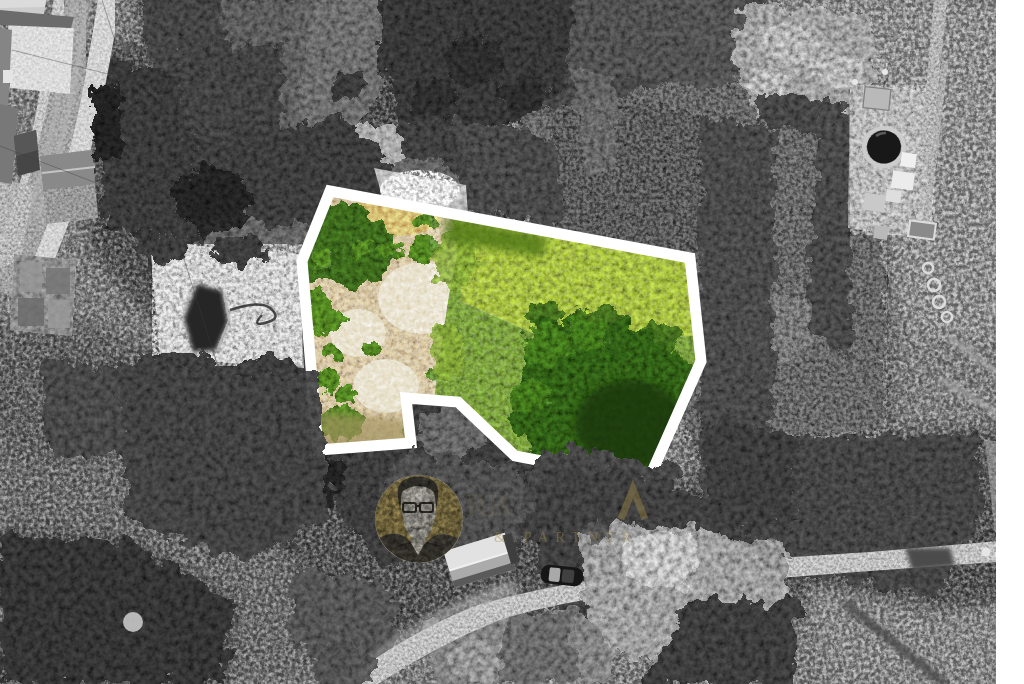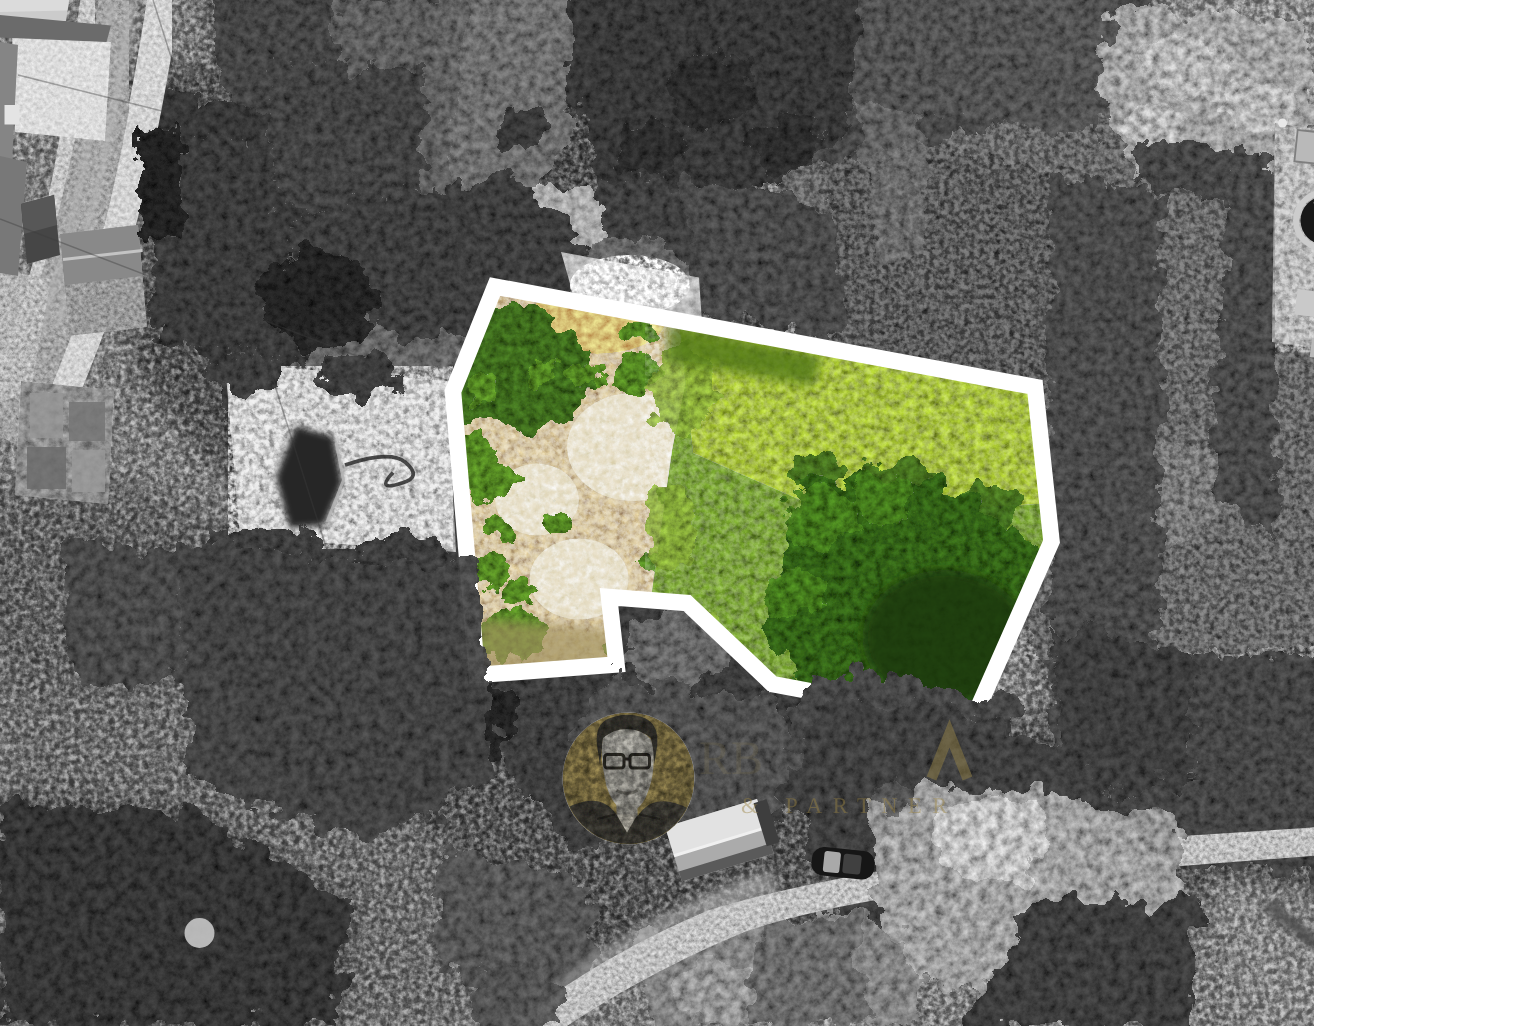--- a/index.html
+++ b/index.html
@@ -1,16 +1,16 @@
 <!DOCTYPE html>
 <html><head>
 <meta charset="utf-8">
 <style>
   html,body{margin:0;padding:0;}
-  #stage{position:relative;width:876px;height:684px;overflow:hidden;font-family:"Liberation Sans",sans-serif;background:#8a8a8a;}
+  #stage{position:relative;width:996px;height:684px;overflow:hidden;font-family:"Liberation Sans",sans-serif;background:#8a8a8a;}
 </style>
 </head>
 <body>
 <div id="stage">
 <svg width="1024" height="684" viewBox="0 0 1024 684">
 <defs>
   <filter id="nzfine" x="-5%" y="-5%" width="110%" height="110%">
     <feTurbulence type="fractalNoise" baseFrequency="0.38" numOctaves="4" seed="7" result="t"></feTurbulence>
     <feColorMatrix in="t" type="matrix" values="1 0 0 0 0  1 0 0 0 0  1 0 0 0 0  0 0 0 0 1" result="g"></feColorMatrix>
     <feComponentTransfer in="g" result="gn">

